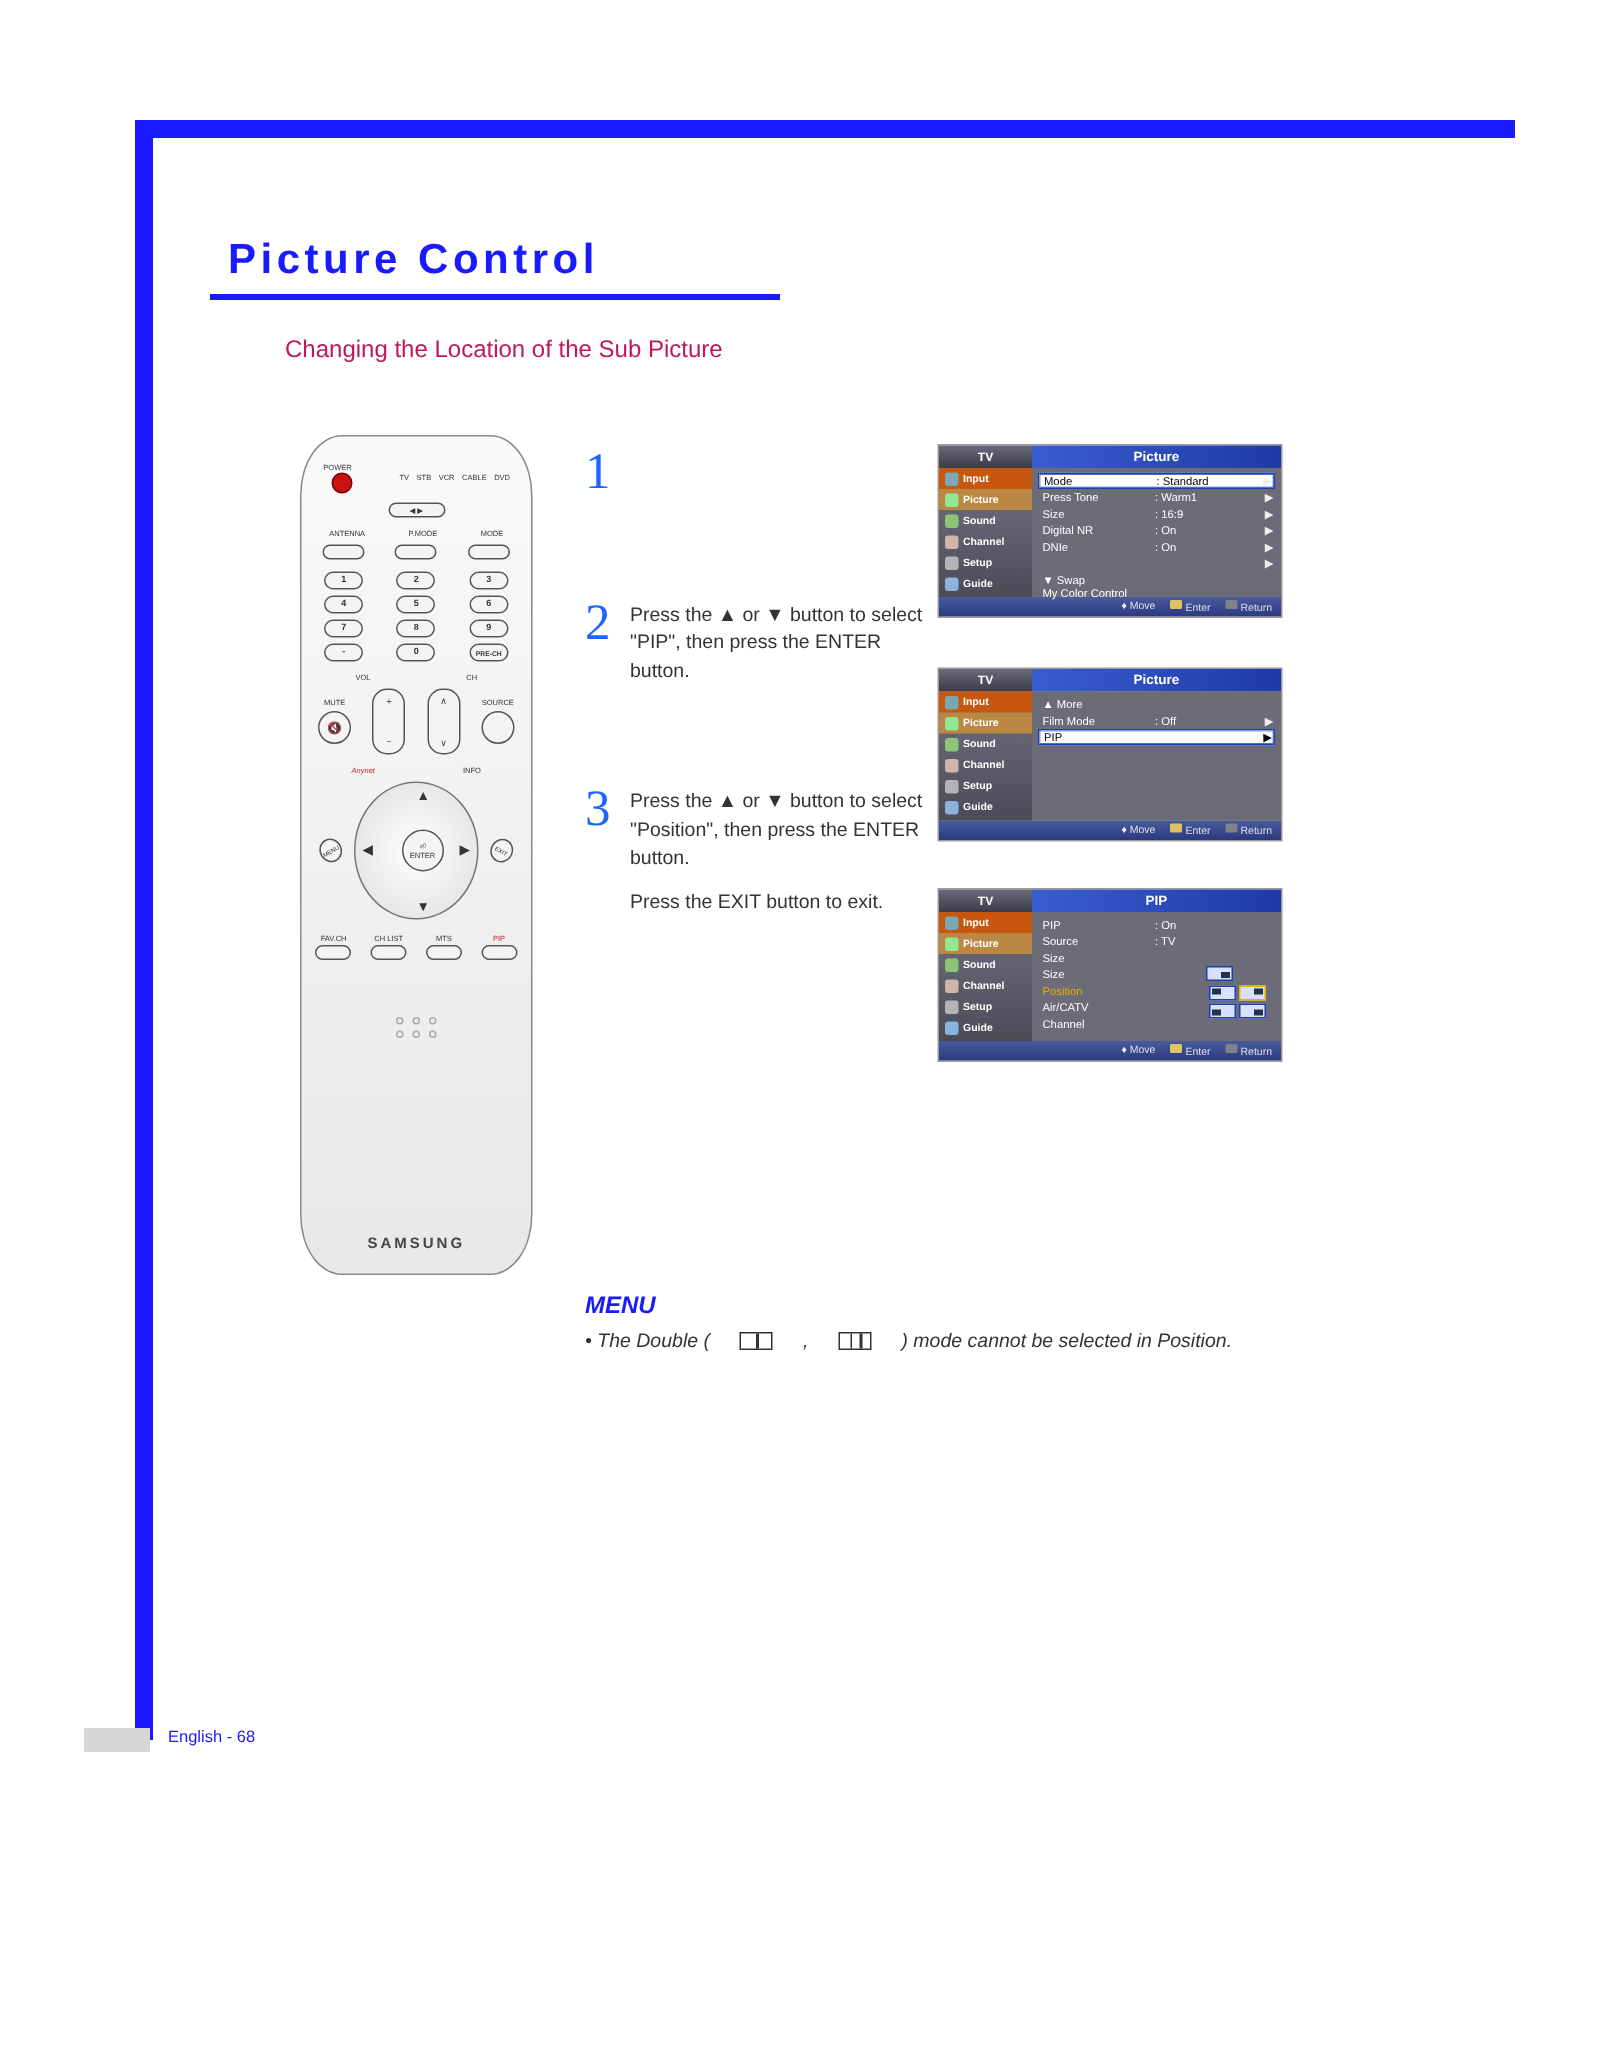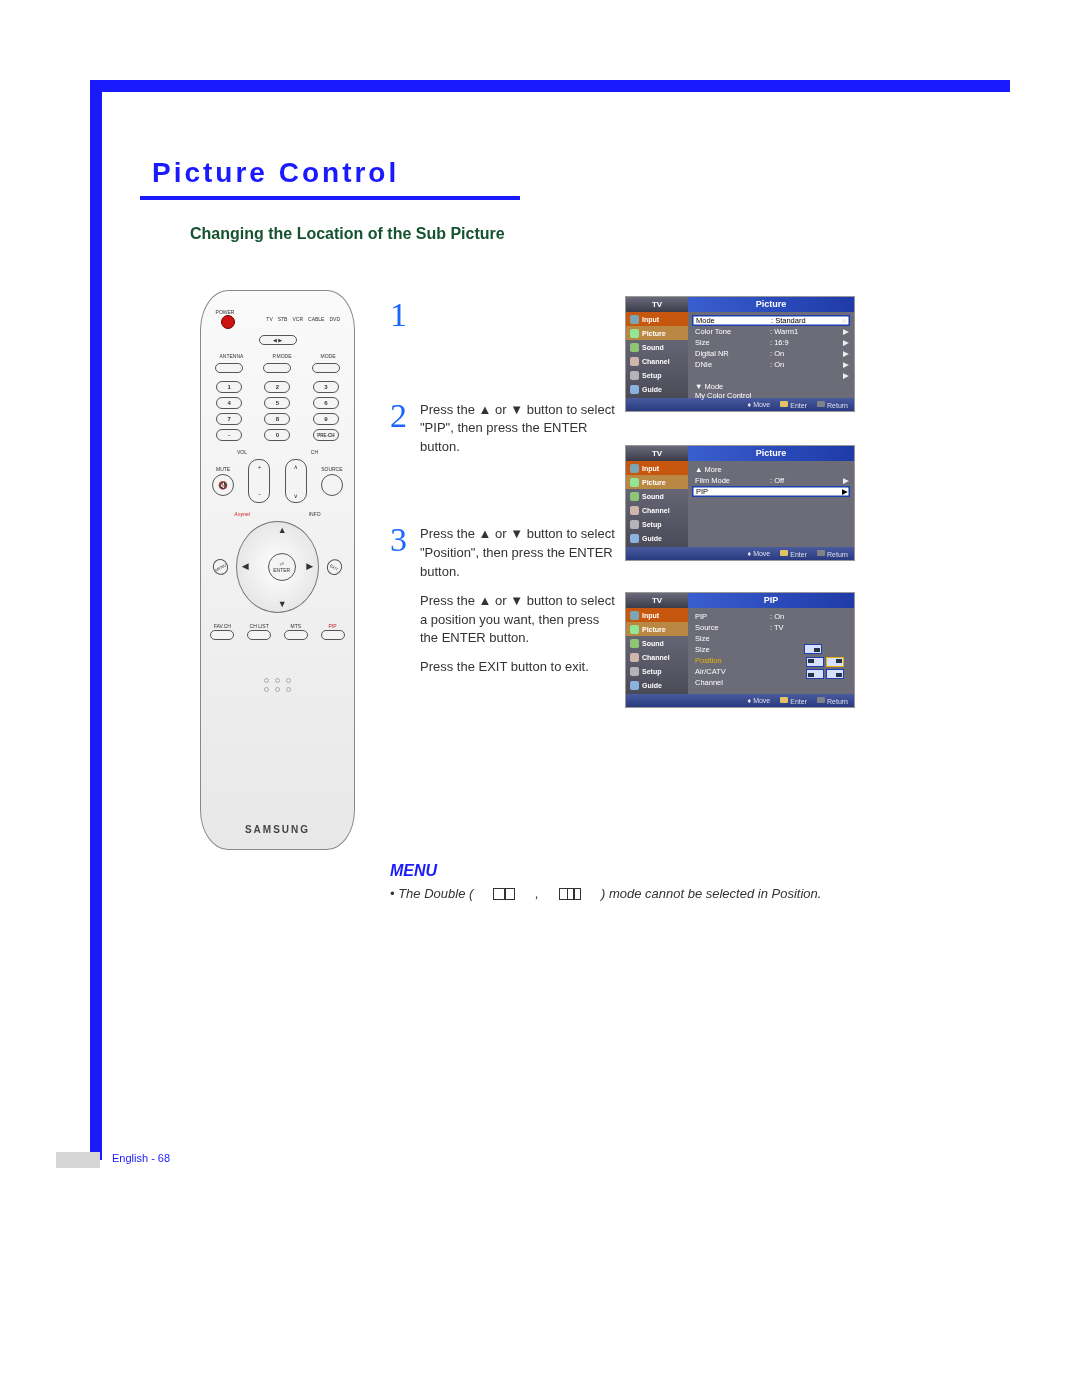--- a/index.html
+++ b/index.html
@@ -5,21 +5,21 @@
   * { box-sizing: border-box; margin: 0; padding: 0; }
   body { background: #fff; font-family: Arial, Helvetica, sans-serif; font-size: 12px; color: #222; }
   .page { width: 1080px; height: 1377px; position: relative; background: #fff; border-radius: 22px; }
   .frame-top { position: absolute; left: 90px; right: 70px; top: 80px; height: 12px; background: #1a1aff; }
   .frame-left { position: absolute; left: 90px; top: 80px; width: 12px; height: 1080px; background: #1a1aff; }
   .white-inset { position: absolute; left: 102px; top: 92px; width: 38px; height: 38px; background: #fff; }
 
   .title-bar { position: absolute; left: 140px; top: 150px; width: 380px; height: 50px; border-bottom: 4px solid #1a1aff; display: flex; align-items: center; padding-left: 12px; }
   .title-bar span { font-size: 28px; font-weight: bold; color: #1a1aff; letter-spacing: 3px; }
 
-  .subtitle { position: absolute; left: 190px; top: 225px; font-size: 16px; font-weight: bold; color: #14532d; }
+  .subtitle { position: absolute; left: 190px; top: 225px; font-size: 16px; font-weight: normal; color: #be185d; }
 
   
   .remote { position: absolute; left: 200px; top: 290px; width: 155px; height: 560px;
             background: linear-gradient(#fafafa,#e8e8e8); border: 1px solid #888; border-radius: 28px/40px;
             padding: 18px 8px 14px 8px; display:flex; flex-direction:column; align-items:center; gap:4px; font-size:6px; color:#333; }
   .row { display:flex; justify-content:center; gap:8px; align-items:center; width:100%; }
   .row.spread { justify-content: space-around; }
   .lbl { font-size:5px; text-align:center; }
   .pill { width:28px; height:10px; border:0.6px solid #555; border-radius:5px; background:#f4f4f4; display:flex;align-items:center;justify-content:center;font-size:5px;}
   .pill.w { width:38px; }
@@ -218,21 +218,20 @@
     <div class="step">
       <div class="stepnum">2</div>
       <div class="steptxt">
         <p>Press the ▲ or ▼ button to select "PIP", then press the ENTER button.</p>
       </div>
     </div>
     <div class="step">
       <div class="stepnum">3</div>
       <div class="steptxt">
         <p>Press the ▲ or ▼ button to select "Position", then press the ENTER button.</p>
-        <p>Press the ▲ or ▼ button to select a position you want, then press the ENTER button.</p>
         <p>Press the EXIT button to exit.</p>
       </div>
     </div>
   </div>
 
   <div class="osd osd1">
     <div class="osd-hdr">
       <div class="tv">TV</div>
       <div class="ttl">Picture</div>
     </div>
@@ -263,21 +262,21 @@
             <span>Guide</span>
           </div>
       </div>
       <div class="osd-main">
         <div class="optrow sel">
             <span class="k">Mode</span>
             <span class="v">: Standard</span>
             <span class="ar">▶</span>
           </div>
         <div class="optrow">
-            <span class="k">Color Tone</span>
+            <span class="k">Press Tone</span>
             <span class="v">: Warm1</span>
             <span class="ar">▶</span>
           </div>
         <div class="optrow">
             <span class="k">Size</span>
             <span class="v">: 16:9</span>
             <span class="ar">▶</span>
           </div>
         <div class="optrow">
             <span class="k">Digital NR</span>
@@ -288,21 +287,21 @@
             <span class="k">DNIe</span>
             <span class="v">: On</span>
             <span class="ar">▶</span>
           </div>
         <div class="optrow">
             <span class="k" style="flex-basis:110px;margin-top:39px;">My Color Control</span>
             <span class="v"></span>
             <span class="ar">▶</span>
           </div>
         <div class="optrow">
-            <span class="k">▼ Mode</span>
+            <span class="k">▼ Swap</span>
           </div>
       </div>
     </div>
     <div class="osd-ft">
       <span>♦ <span>Move</span></span>
       <span><i class="btn"></i><span>Enter</span></span>
       <span><i class="btn r"></i><span>Return</span></span>
     </div>
   </div>
 

